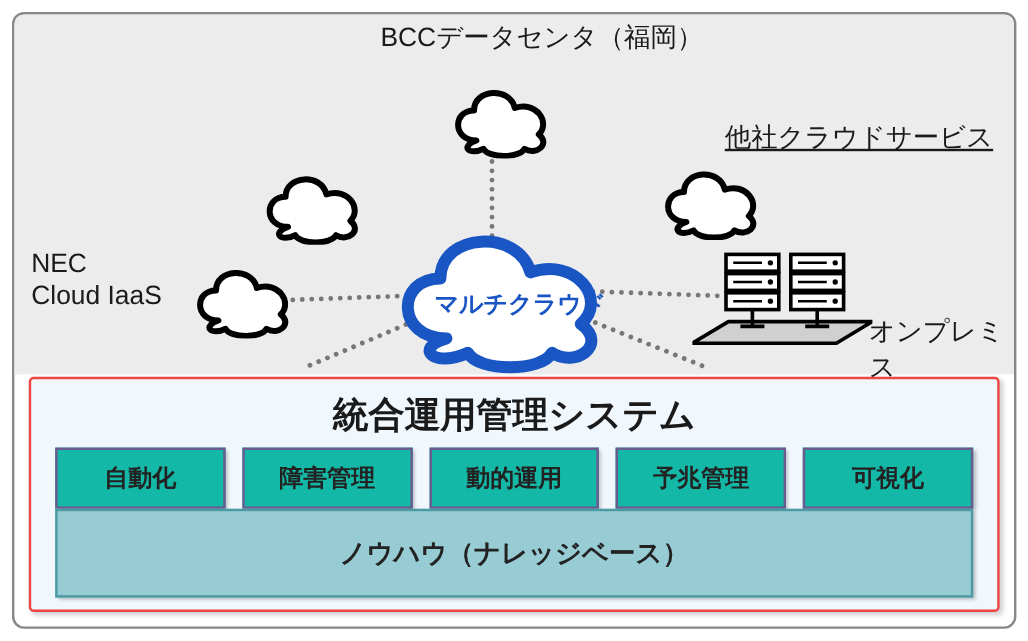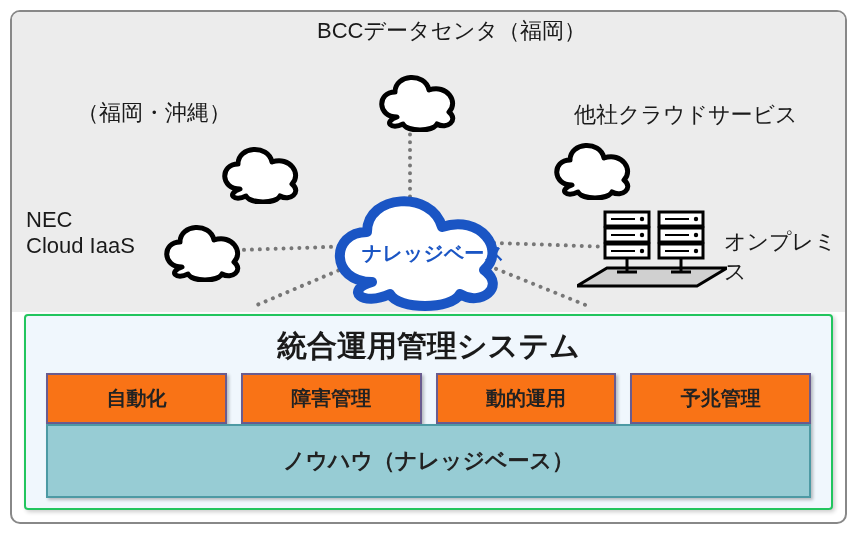--- a/index.html
+++ b/index.html
@@ -57,30 +57,31 @@
   .center-cloud-text {
     position: absolute;
     color: #1a55c4;
     font-size: 20px;
     font-weight: bold;
   }
   .onprem-label {
     position: absolute;
     font-size: 22px;
     color: #1a1a1a;
+    margin-top: 34px;
   }
   
   .bottom-panel {
     position: absolute;
     left: 12px;
     right: 12px;
     top: 302px;
     bottom: 12px;
     background: #f0f7fd;
-    border: 2px solid #22c55e;
+    border: 2px solid #ef4444;
     border-radius: 4px;
     box-shadow: 2px 2px 4px rgba(0,0,0,0.2);
     box-sizing: border-box;
     padding: 10px 20px 14px 20px;
     display: flex;
     flex-direction: column;
     justify-content: space-between;
   }
   .panel-title {
     text-align: center;
@@ -89,21 +90,21 @@
     color: #1a1a1a;
     margin-bottom: 6px;
   }
   .feature-row {
     display: flex;
     justify-content: space-between;
     gap: 14px;
   }
   .feature-box {
     flex: 1;
-    background: #f97316;
+    background: #14b8a6;
     border: 2px solid #6a5c8f;
     text-align: center;
     padding: 10px 0;
     font-size: 20px;
     font-weight: bold;
     color: #222;
     box-shadow: 2px 2px 3px rgba(0,0,0,0.25);
   }
   .knowhow-box {
     background: #97ccd4;
@@ -131,24 +132,23 @@
       <div class="connector" style="left:400px; top:225px; height:188px; transform:rotate(-68deg);"></div>
 
       <div class="connector" style="left:400px; top:230px; height:210px; transform:rotate(88deg);"></div>
 
       <div class="connector" style="left:400px; top:230px; height:220px; transform:rotate(-88deg);"></div>
 
       <div class="label" style="left:285px; top:6px;margin-left:20px;">BCCデータセンタ（福岡）</div>
 
       <div class="label" style="left:65px; top:62px;">
         <br>
-        <span>（福岡・沖縄）</span>
-      </div>
-
-      <div class="label" style="left:562px; top:90px;">他社クラウドサービス</div>
+      </div>
+
+      <div class="label" style="left:592px; top:90px;text-decoration:underline;">他社クラウドサービス</div>
 
       <div class="label" style="left:14px; top:195px; text-align:left;">
         <span>NEC</span><br>
         <span>Cloud IaaS</span>
       </div>
 
       <div class="cloud" style="left:355px; top:50px;">
         <svg width="100" height="70" viewBox="0 0 100 70">
           <path d="M30 55 C10 55 10 30 28 30 C28 12 58 10 62 28 C80 22 92 40 82 50 C92 58 80 68 70 62 C66 70 40 70 36 62 C24 68 16 60 30 55 Z" fill="#fff" stroke="#000" stroke-width="5" stroke-linejoin="round"></path>
         </svg>
@@ -167,21 +167,21 @@
         <svg width="100" height="70" viewBox="0 0 100 70">
           <path d="M30 55 C10 55 10 30 28 30 C28 12 58 10 62 28 C80 22 92 40 82 50 C92 58 80 68 70 62 C66 70 40 70 36 62 C24 68 16 60 30 55 Z" fill="#fff" stroke="#000" stroke-width="5" stroke-linejoin="round"></path>
         </svg>
       </div>
 
       <div class="cloud" style="left:300px; top:160px;">
         <svg width="210" height="140" viewBox="0 0 210 140">
           <path d="M60 110 C18 110 18 60 55 60 C55 22 120 18 130 55 C168 42 195 78 172 98 C195 115 168 135 148 122 C140 138 86 138 78 122 C50 135 32 118 60 110 Z" fill="#fff" stroke="#1a55c4" stroke-width="10" stroke-linejoin="round"></path>
         </svg>
       </div>
-      <div class="center-cloud-text" style="left:350px; top:228px;">ナレッジベース</div>
+      <div class="center-cloud-text" style="left:350px; top:228px;">マルチクラウド</div>
 
       <div class="cloud" style="left:565px; top:192px;">
         <svg width="150" height="100" viewBox="0 0 150 100">
 
           <polygon points="0,82 30,64 150,64 120,82" fill="#d0d0d0" stroke="#000" stroke-width="3"></polygon>
 
           <g transform="translate(28,8)">
             <rect x="0" y="0" width="44" height="14" fill="#fff" stroke="#000" stroke-width="3"></rect>
             <rect x="0" y="16" width="44" height="14" fill="#fff" stroke="#000" stroke-width="3"></rect>
             <rect x="0" y="32" width="44" height="14" fill="#fff" stroke="#000" stroke-width="3"></rect>
@@ -214,18 +214,19 @@
 
     </div>
 
     <div class="bottom-panel">
       <div class="panel-title">統合運用管理システム</div>
       <div class="feature-row">
         <div class="feature-box">自動化</div>
         <div class="feature-box">障害管理</div>
         <div class="feature-box">動的運用</div>
         <div class="feature-box">予兆管理</div>
+        <div class="feature-box">可視化</div>
       </div>
       <div class="knowhow-box">ノウハウ（ナレッジベース）</div>
     </div>
 
   </div>
 </div>
 
 </body></html>

